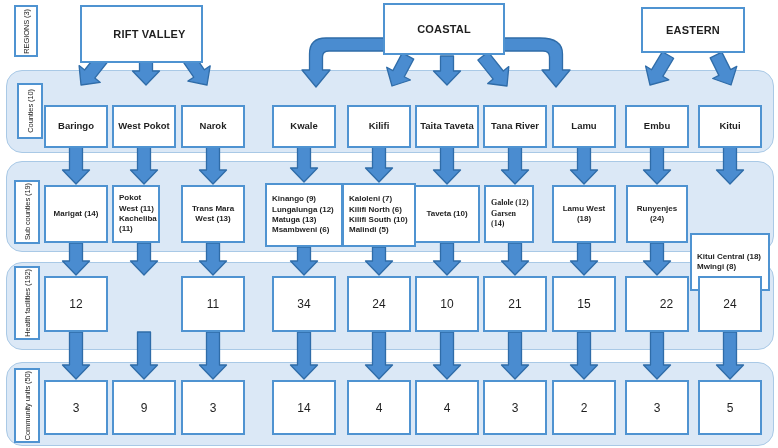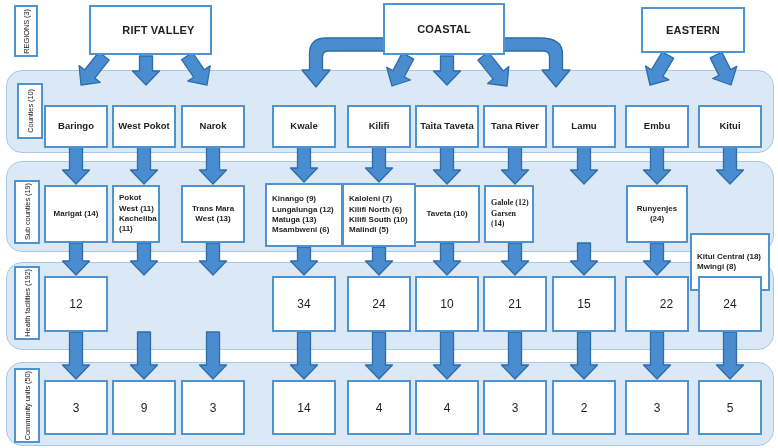--- a/index.html
+++ b/index.html
@@ -97,21 +97,21 @@
   <div class="rot-label" style="left:14px;top:180px;width:26px;height:64px;">
     <span>Sub counties (19)</span>
   </div>
   <div class="rot-label" style="left:14px;top:266px;width:26px;height:74px;">
     <span>Health facilities (192)</span>
   </div>
   <div class="rot-label" style="left:14px;top:368px;width:26px;height:75px;">
     <span>Community units (50)</span>
   </div>
 
-  <div class="node region-box" style="left:89px;top:5px;width:123px;height:50px;border-width:2.5px;padding-left:16px;">
+  <div class="node region-box" style="left:80px;top:5px;width:123px;height:58px;border-width:2.5px;padding-left:16px;">
     <span>RIFT VALLEY</span>
   </div>
   <div class="node region-box" style="left:383px;top:3px;width:122px;height:52px;border-width:2.5px;">
     <span>COASTAL</span>
   </div>
   <div class="node region-box" style="left:641px;top:7px;width:104px;height:46px;border-width:2.5px;">
     <span>EASTERN</span>
   </div>
 
     <div class="node county-box" style="left: 44px; top: 85px; width: 64px; height: 43px;">
@@ -131,20 +131,23 @@
     <div class="node sub-box align-left" style="left: 112px; top: 185px; width: 48px; height: 58px;"><span>Pokot West (11)
 Kacheliba (11)</span></div>
     <div class="node num-box" style="left: 112px; top: 380px; width: 64px; height: 55px; border-width: 2.5px;">
       <span>9</span>
     </div>
 
     <div class="node county-box" style="left: 181px; top: 85px; width: 64px; height: 43px;">
       <span>Narok</span>
     </div>
     <div class="node sub-box" style="left: 181px; top: 185px; width: 64px; height: 58px;"><span>Trans Mara West (13)</span></div>
+    <div class="node num-box" style="left: 181px; top: 276px; width: 64px; height: 56px; border-width: 2.5px;">
+      <span>11</span>
+    </div>
     <div class="node num-box" style="left: 181px; top: 380px; width: 64px; height: 55px; border-width: 2.5px;">
       <span>3</span>
     </div>
 
     <div class="node county-box" style="left: 272px; top: 85px; width: 64px; height: 43px;">
       <span>Kwale</span>
     </div>
     <div class="node sub-box align-left" style="left: 265px; top: 183px; width: 78px; height: 64px;"><span>Kinango (9)
 Lungalunga (12)
 Matuga (13)
@@ -189,20 +192,21 @@
     <div class="node num-box" style="left: 483px; top: 276px; width: 64px; height: 56px; border-width: 2.5px;">
       <span>21</span>
     </div>
     <div class="node num-box" style="left: 483px; top: 380px; width: 64px; height: 55px; border-width: 2.5px;">
       <span>3</span>
     </div>
 
     <div class="node county-box" style="left: 552px; top: 85px; width: 64px; height: 43px;">
       <span>Lamu</span>
     </div>
+    <div class="node sub-box" style="left: 552px; top: 185px; width: 64px; height: 58px;"><span>Lamu West (18)</span></div>
     <div class="node num-box" style="left: 552px; top: 276px; width: 64px; height: 56px; border-width: 2.5px;">
       <span>15</span>
     </div>
     <div class="node num-box" style="left: 552px; top: 380px; width: 64px; height: 55px; border-width: 2.5px;">
       <span>2</span>
     </div>
 
     <div class="node county-box" style="left: 625px; top: 85px; width: 64px; height: 43px;">
       <span>Embu</span>
     </div>

